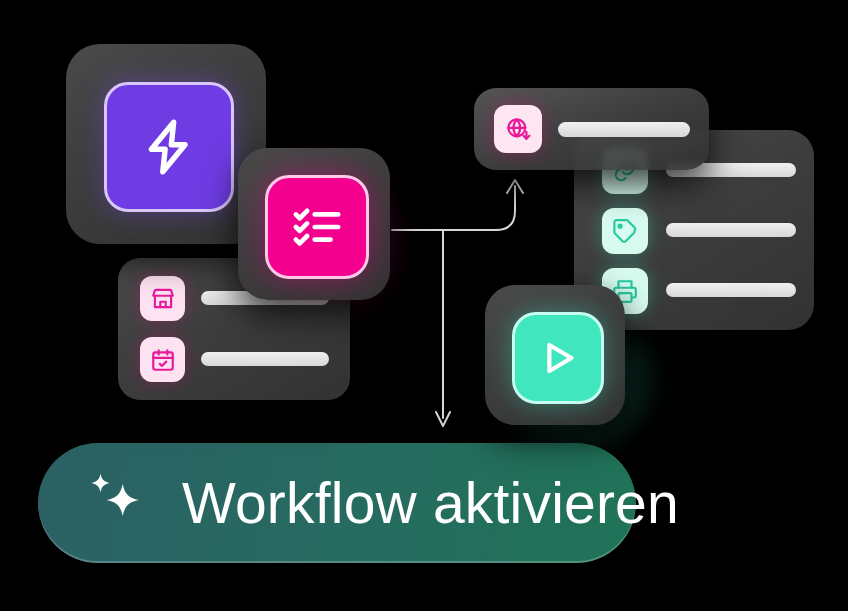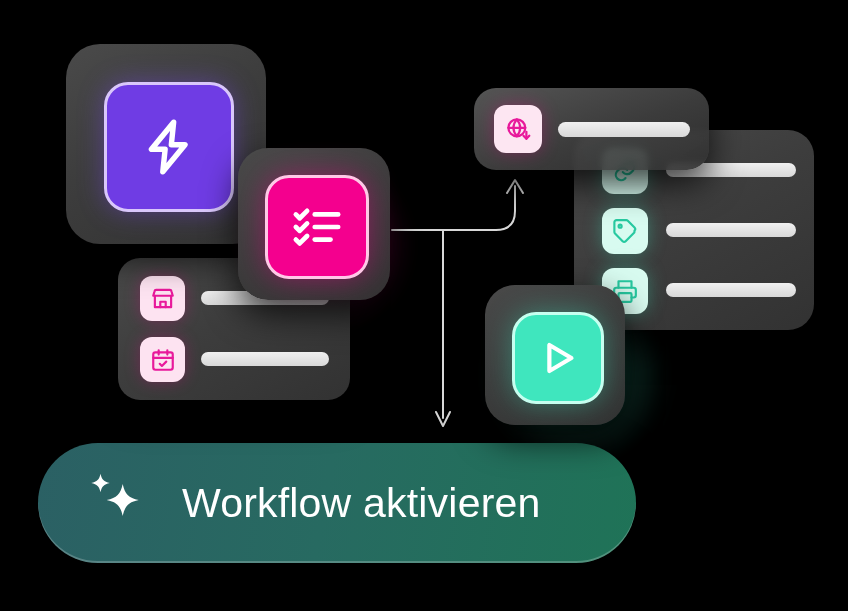--- a/index.html
+++ b/index.html
@@ -50,21 +50,21 @@
     position:absolute;
     left:38px;top:443px;width:598px;height:120px;
     border-radius:60px;
     background:linear-gradient(100deg,#2b6064 0%,#276a61 48%,#1f7357 100%);
     display:flex;align-items:center;
     box-shadow:0 12px 40px rgba(0,0,0,.8), inset 0 -2px 0 rgba(255,255,255,.22);
     cursor:pointer;
   }
   #cta .sparkle{margin-left:40px;flex:0 0 auto;}
   #cta .label{
-    margin-left:30px;color:#fff;font-size:41px;letter-spacing:.2px;
+    margin-left:30px;color:#fff;font-size:57px;letter-spacing:.2px;
     font-weight:400;white-space:nowrap;
   }
 </style>
 </head>
 <body>
 
 <div id="stage">
 
   <div class="glow" style="left:95px;top:75px;width:150px;height:150px;background:rgba(111,60,228,.20);"></div>
   <div class="glow" style="left:255px;top:175px;width:140px;height:140px;background:rgba(244,0,142,.18);"></div>

